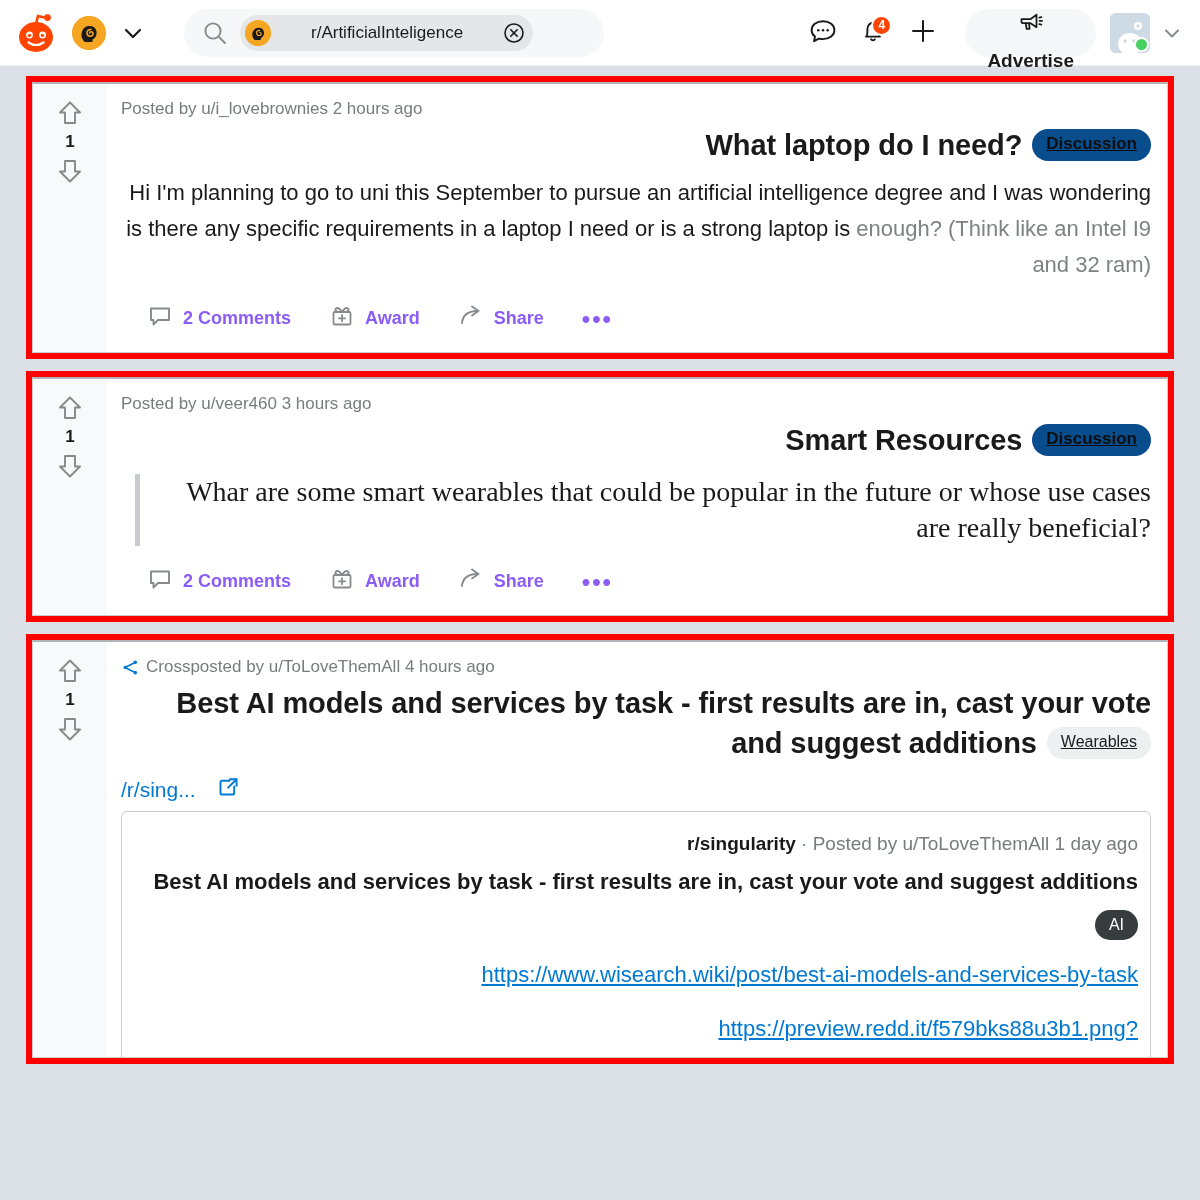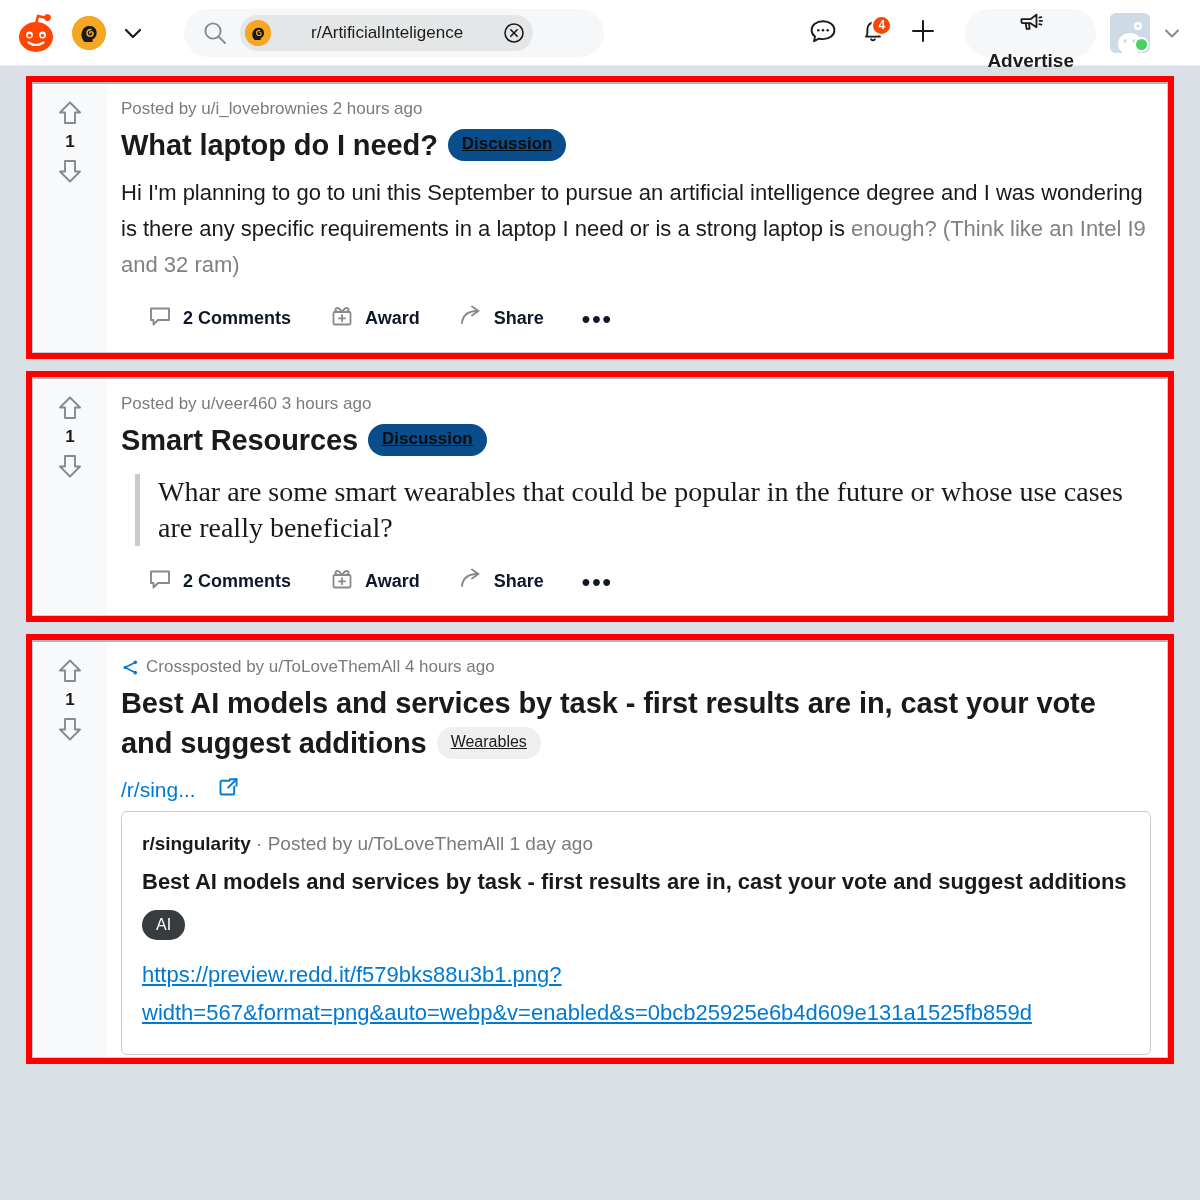--- a/index.html
+++ b/index.html
@@ -187,20 +187,21 @@
     font-weight: bold;
     color: #1a1a1b;
     margin: 2px 0 2px 0;
     line-height: 20px;
   }
 
   .postbody {
     flex: 1 1 auto;
     padding: 12px 16px 0 14px;
     min-width: 0;
+    text-align: right;
   }
 
   .meta {
     font-size: 17px;
     color: #787c7e;
     line-height: 26px;
     display: flex;
     align-items: center;
     gap: 6px;
     margin-bottom: 3px;
@@ -269,31 +270,31 @@
     padding: 14px 0 12px 14px;
   }
   .action {
     display: flex;
     align-items: center;
     gap: 10px;
     padding: 6px 12px;
     border-radius: 4px;
     font-size: 18px;
     font-weight: bold;
-    color: #0f172a;
+    color: #8b5cf6;
     margin-right: 14px;
   }
   .action .dots { font-size: 24px; letter-spacing: 2px; line-height: 14px; }
 
   
   .xpost {
     border: 1px solid #ccc;
     border-radius: 6px;
     margin: 8px 0 0 0;
-    padding: 18px 20px 22px 20px;
+    padding: 18px 12px 22px 20px;
     background: #fff;
   }
   .xpost-meta {
     font-size: 19px;
     color: #787c7e;
     line-height: 28px;
     margin-bottom: 8px;
   }
   .xpost-meta b { color: #1a1a1b; font-weight: bold; }
   .xpost-title {
@@ -628,20 +629,21 @@
           </span>
         </div>
 
         <div class="xpost">
           <div class="xpost-meta">
             <b>r/singularity</b>
             <span>· Posted by u/ToLoveThemAll 1 day ago</span>
           </div>
           <div class="xpost-title">Best AI models and services by task - first results are in, cast your vote and suggest additions</div>
           <div class="xflair">AI</div>
+          <a class="xlink">https://www.wisearch.wiki/post/best-ai-models-and-services-by-task</a>
           <a class="xlink">https://preview.redd.it/f579bks88u3b1.png?</a>
           <a class="xlink cont">width=567&amp;format=png&amp;auto=webp&amp;v=enabled&amp;s=0bcb25925e6b4d609e131a1525fb859d</a>
           
         </div>
       </div>
     </div>
   </div>
 
 </div>
 

